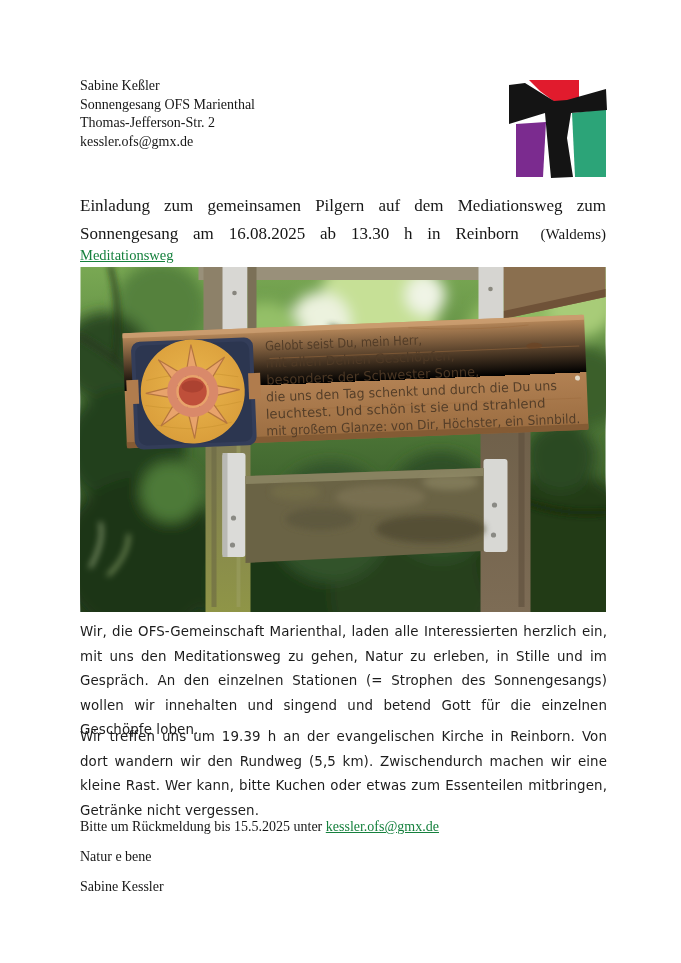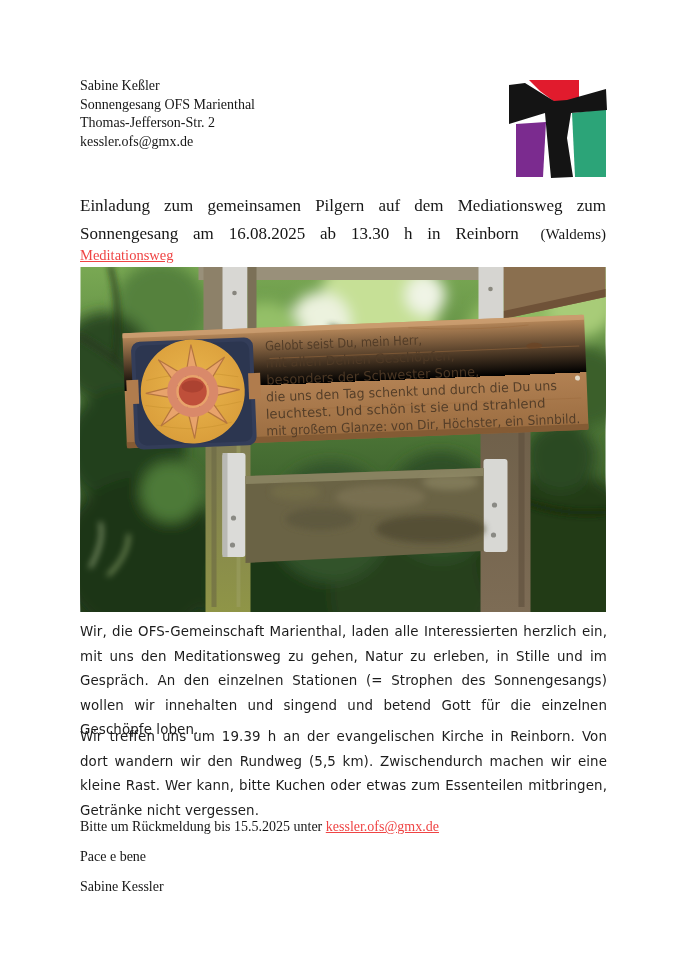--- a/index.html
+++ b/index.html
@@ -13,21 +13,21 @@
   
   .logo{left:509px;top:79px;width:100px;height:102px;}
   
   .title{
     left:80px;top:192px;width:526px;
     font-size:17px;line-height:27.8px;
     text-align:justify;text-align-last:justify;
   }
   .title .suffix{font-size:15px;margin-left:7px;}
   .title-link-row{left:80px;top:246px;font-size:14.5px;line-height:19px;}
-  a.doclink{color:#ef4444;text-decoration:underline;cursor:pointer;}
+  a.doclink{color:#15803d;text-decoration:underline;cursor:pointer;}
   
   .photo{left:80px;top:267px;width:526px;height:345px;}
   .photo svg{display:block;}
   
   .para{
     left:80px;width:527px;font-family:"DejaVu Sans", sans-serif;
     font-size:13.4px;line-height:24.6px;text-align:justify;color:#1c1c1c;
     letter-spacing:.1px;
   }
   .para1{top:620px;}
@@ -215,14 +215,14 @@
   </g>
 </svg>
 </div>
 
 <div class="abs para para1">Wir, die OFS-Gemeinschaft Marienthal, laden alle Interessierten herzlich ein, mit uns den Meditationsweg zu gehen, Natur zu erleben, in Stille und im Gespräch. An den einzelnen Stationen (= Strophen des Sonnengesangs) wollen wir innehalten und singend und betend Gott für die einzelnen Geschöpfe loben.</div>
 <div class="abs para para2">Wir treffen uns um 19.39 h an der evangelischen Kirche in Reinborn. Von dort wandern wir den Rundweg (5,5 km). Zwischendurch machen wir eine kleine Rast. Wer kann, bitte Kuchen oder etwas zum Essenteilen mitbringen, Getränke nicht vergessen.</div>
 
 <div class="abs reply">
   <span>Bitte um Rückmeldung bis 15.5.2025 unter </span><a class="doclink">kessler.ofs@gmx.de</a>
 </div>
-<div class="abs closing">Pace e bene</div>
+<div class="abs closing">Natur e bene</div>
 <div class="abs signature">Sabine Kessler</div>
 
 </body></html>

